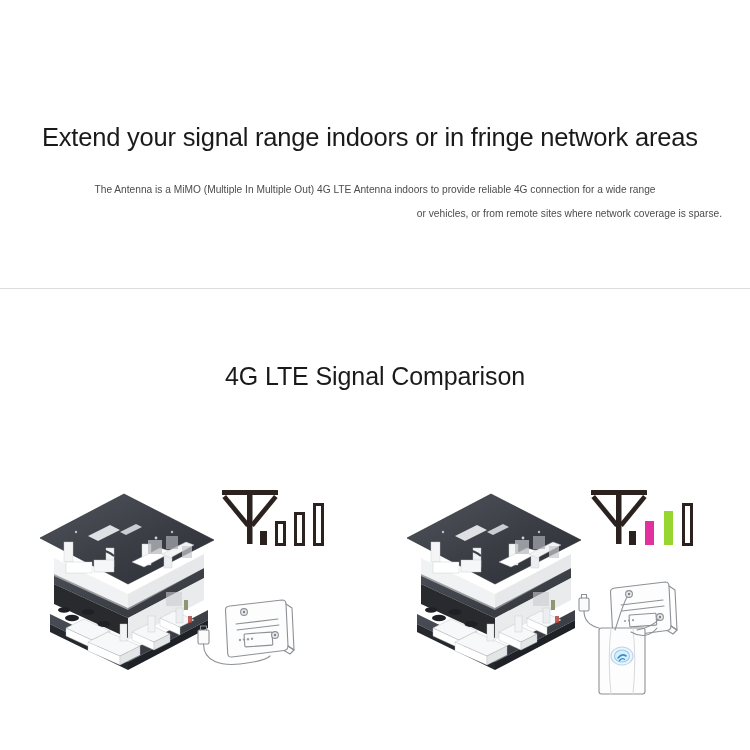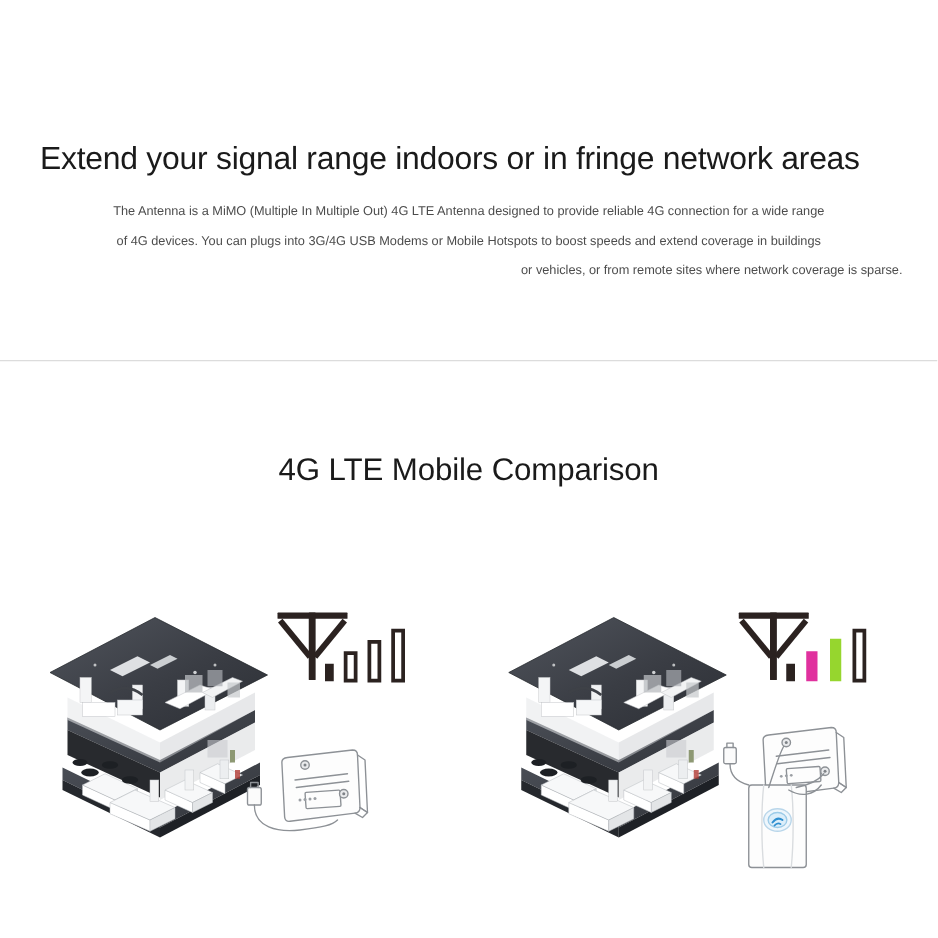--- a/index.html
+++ b/index.html
@@ -14,21 +14,21 @@
     font-family: "Liberation Sans", sans-serif;
     color: #231f20;
     position: relative;
   }
 
   
   .hero {
     padding: 0 20px;
   }
   .hero-heading {
-    margin: 0;
+    margin: 10px;
     padding-top: 112px;
     font-size: 25.5px;
     font-weight: 400;
     letter-spacing: -0.2px;
     color: #1a1a1a;
     text-align: left;
     padding-left: 12px;
     line-height: 1.25;
   }
   .hero-body {
@@ -111,29 +111,28 @@
 
   svg { display: block; overflow: visible; }
 </style>
 </head>
 <body>
 
 <section class="hero">
   <h1 class="hero-heading">Extend your signal range indoors or in fringe network areas</h1>
 
   <p class="hero-body">
-    <span class="l1">The Antenna is a MiMO (Multiple In Multiple Out) 4G LTE Antenna designed to provide reliable 4G connection for a wide range</span>
-    <span class="l2">of 4G devices. You can plugs into 3G/4G USB Modems or Mobile Hotspots to boost speeds and extend coverage in buildings</span>
+    <span class="l1">The Antenna is a MiMO (Multiple In Multiple Out) 4G LTE Antenna indoors to provide reliable 4G connection for a wide range</span>
     <span class="l3">or vehicles, or from remote sites where network coverage is sparse.</span>
   </p>
 </section>
 
 <div class="divider"></div>
 
-<h2 class="section-title">4G LTE Mobile Comparison</h2>
+<h2 class="section-title">4G LTE Signal Comparison</h2>
 
 <div class="compare-row">
 
   <div class="panel left">
 
     <div class="house-wrap">
       <svg width="180" height="190" viewBox="0 0 180 190">
         <defs>
           <linearGradient id="roofL" x1="0" y1="0" x2="1" y2="1">
             <stop offset="0%" stop-color="#50545c"></stop>

